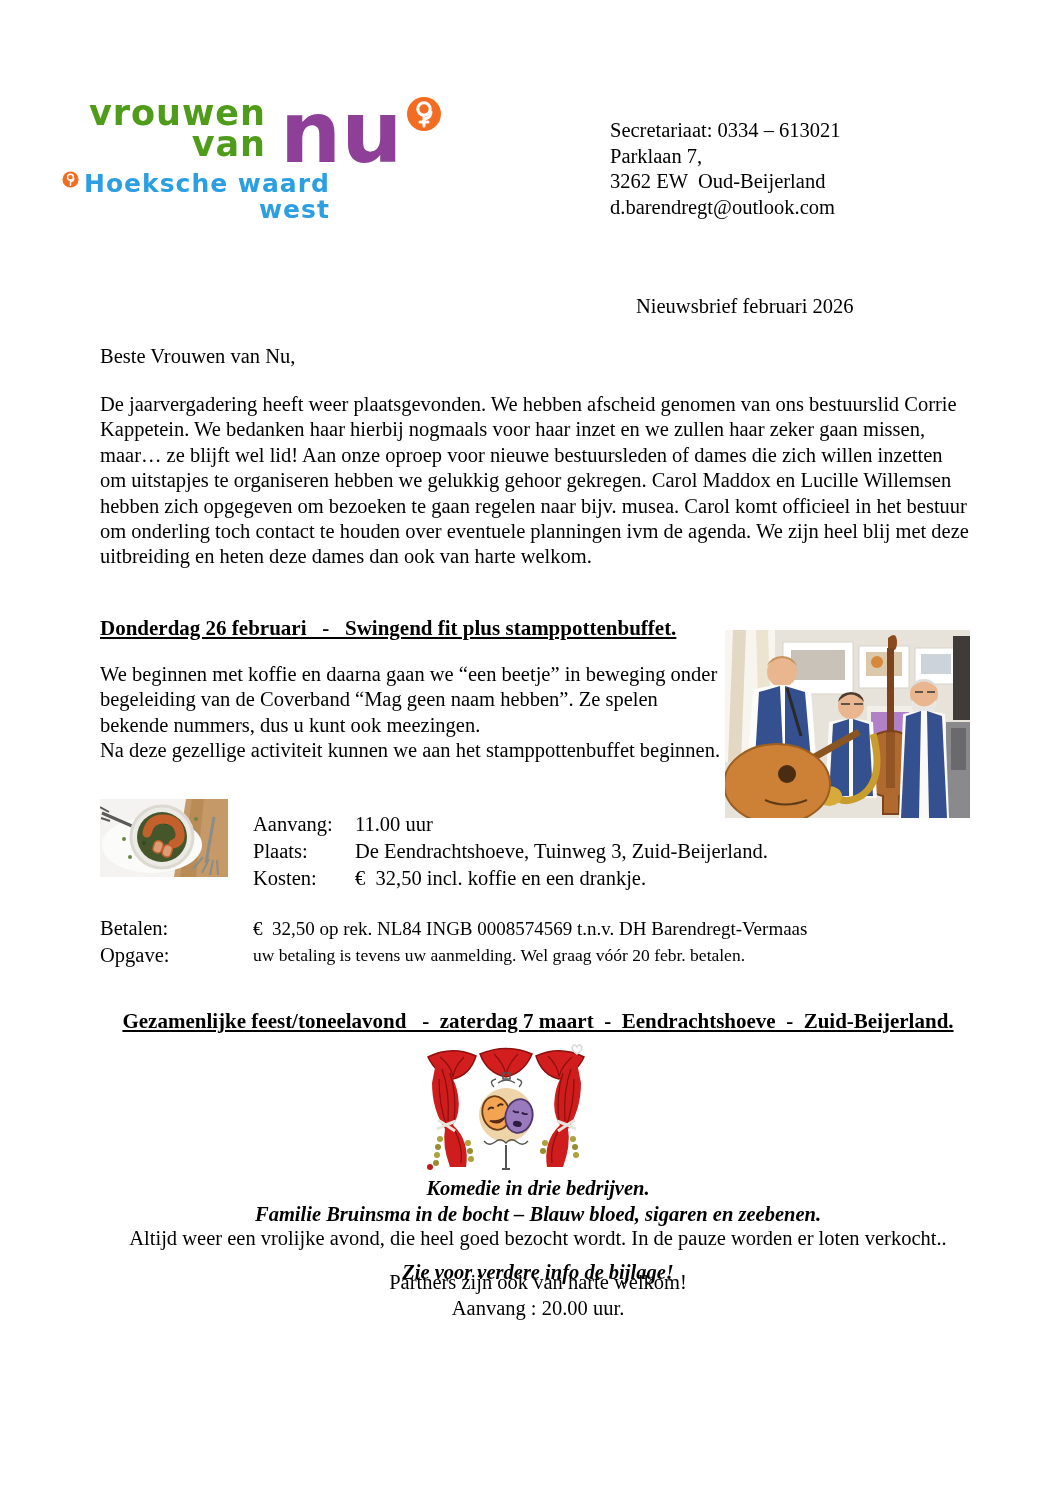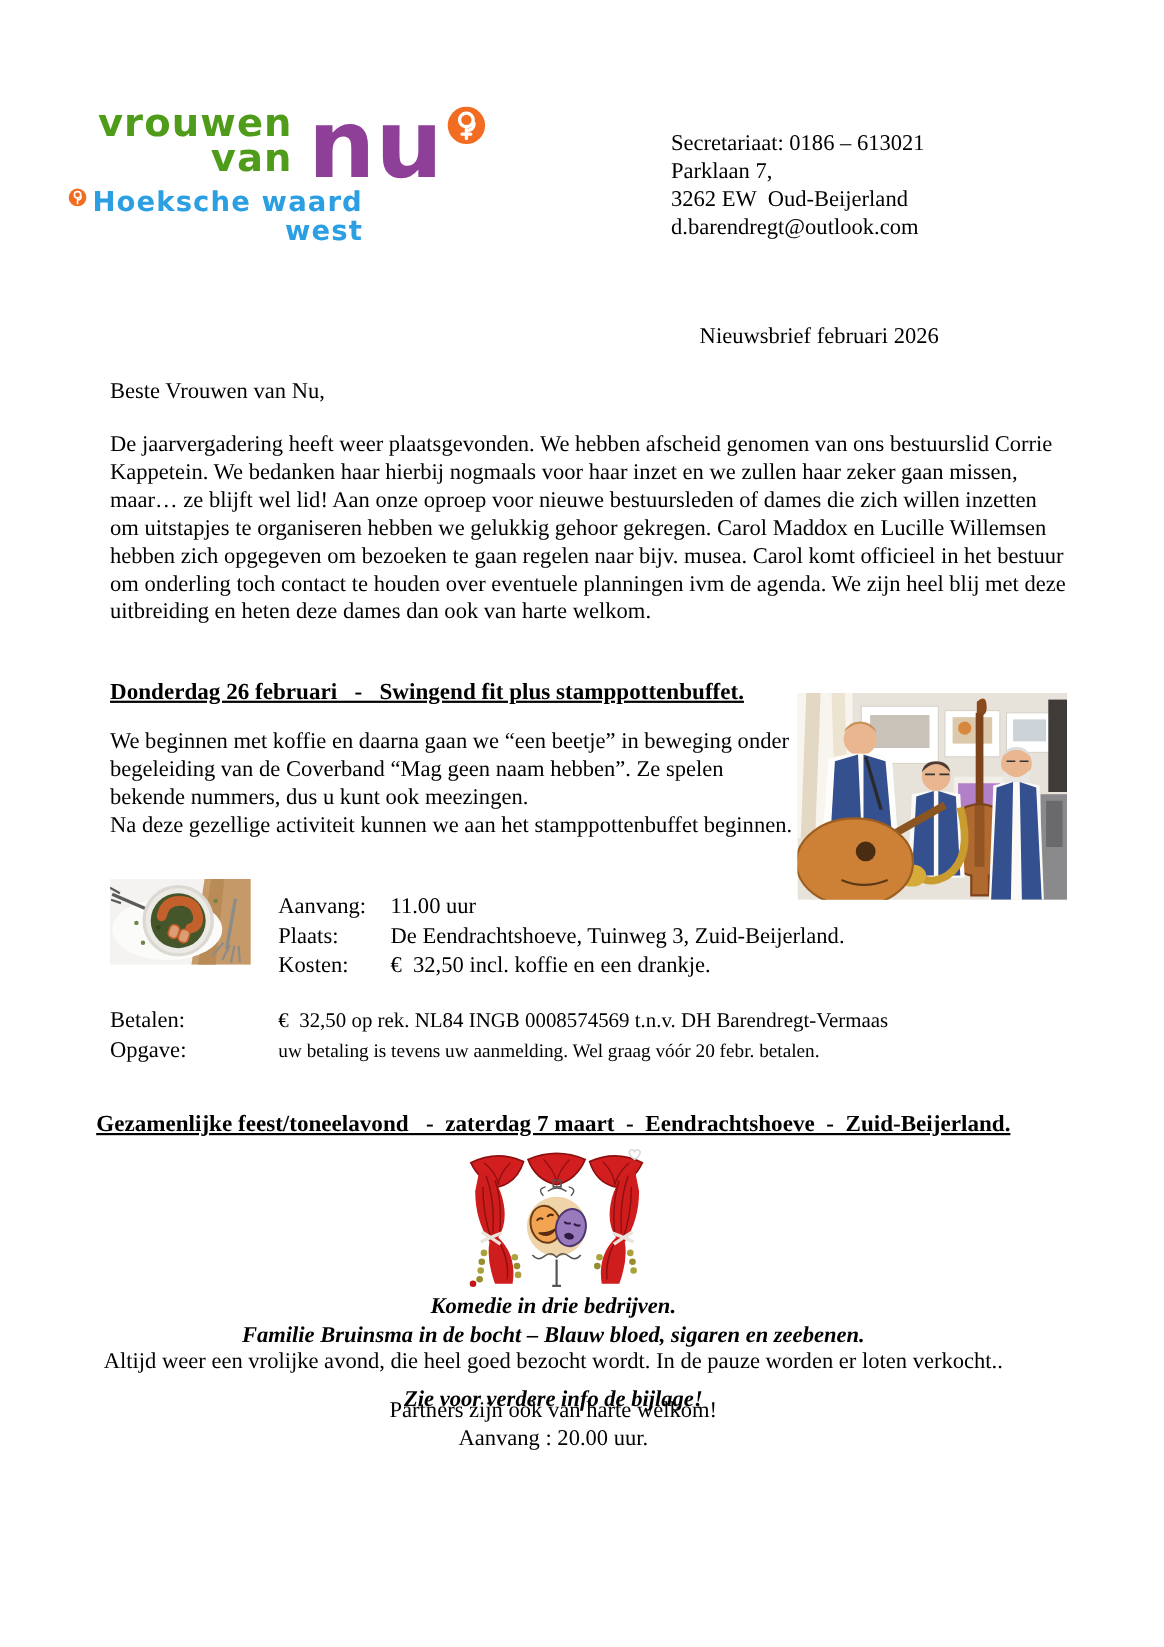--- a/index.html
+++ b/index.html
@@ -2,21 +2,21 @@
 <html><head>
 <meta charset="utf-8">
 <style>
   html,body{margin:0;padding:0;background:#fff;}
   .page{position:relative;width:1058px;height:1497px;background:#ffffff;overflow:hidden;
         font-family:"Liberation Serif", serif;color:#000;}
   .abs{position:absolute;}
   .t{white-space:pre-wrap;}
   .body-text{font-size:20.5px;line-height:25.4px;}
   .heading{font-weight:bold;text-decoration:underline;font-size:21px;}
-  .center{left:0;width:1006px;text-align:center;}
+  .center{left:0;width:1006px;text-align:center;padding-left:35px;}
   .bi{font-weight:bold;font-style:italic;}
 
   
   .logo{left:89px;top:98px;}
   .logo-top{display:flex;align-items:flex-start;}
   .logo-col{display:flex;flex-direction:column;align-items:flex-end;}
   .lg-green{font-family:"DejaVu Sans",sans-serif;font-weight:bold;color:#4f9c1a;
             font-size:35px;line-height:31px;letter-spacing:1px;}
   .lg-nu{font-family:"DejaVu Sans",sans-serif;font-weight:bold;color:#8e3f97;
          font-size:86px;line-height:60px;margin-left:14px;margin-top:4px;letter-spacing:0;}
@@ -85,21 +85,21 @@
         </svg>
       </span>
       <div class="logo-blue-col">
         <span class="lg-blue t">Hoeksche waard</span>
         <span class="lg-blue t">west</span>
       </div>
     </div>
   </div>
 
   <div class="abs contact">
-    <div class="t">Secretariaat: 0186 – 613021</div>
+    <div class="t">Secretariaat: 0334 – 613021</div>
     <div class="t">Parklaan 7,</div>
     <div class="t">3262 EW  Oud-Beijerland</div>
     <div class="t">d.barendregt@outlook.com</div>
   </div>
 
   <div class="abs nb-title t">Nieuwsbrief februari 2026</div>
 
   <div class="abs greeting body-text t">Beste Vrouwen van Nu,</div>
   <div class="abs intro body-text t">De jaarvergadering heeft weer plaatsgevonden. We hebben afscheid genomen van ons bestuurslid Corrie Kappetein. We bedanken haar hierbij nogmaals voor haar inzet en we zullen haar zeker gaan missen, maar… ze blijft wel lid! Aan onze oproep voor nieuwe bestuursleden of dames die zich willen inzetten om uitstapjes te organiseren hebben we gelukkig gehoor gekregen. Carol Maddox en Lucille Willemsen hebben zich opgegeven om bezoeken te gaan regelen naar bijv. musea. Carol komt officieel in het bestuur om onderling toch contact te houden over eventuele planningen ivm de agenda. We zijn heel blij met deze uitbreiding en heten deze dames dan ook van harte welkom.</div>
 

